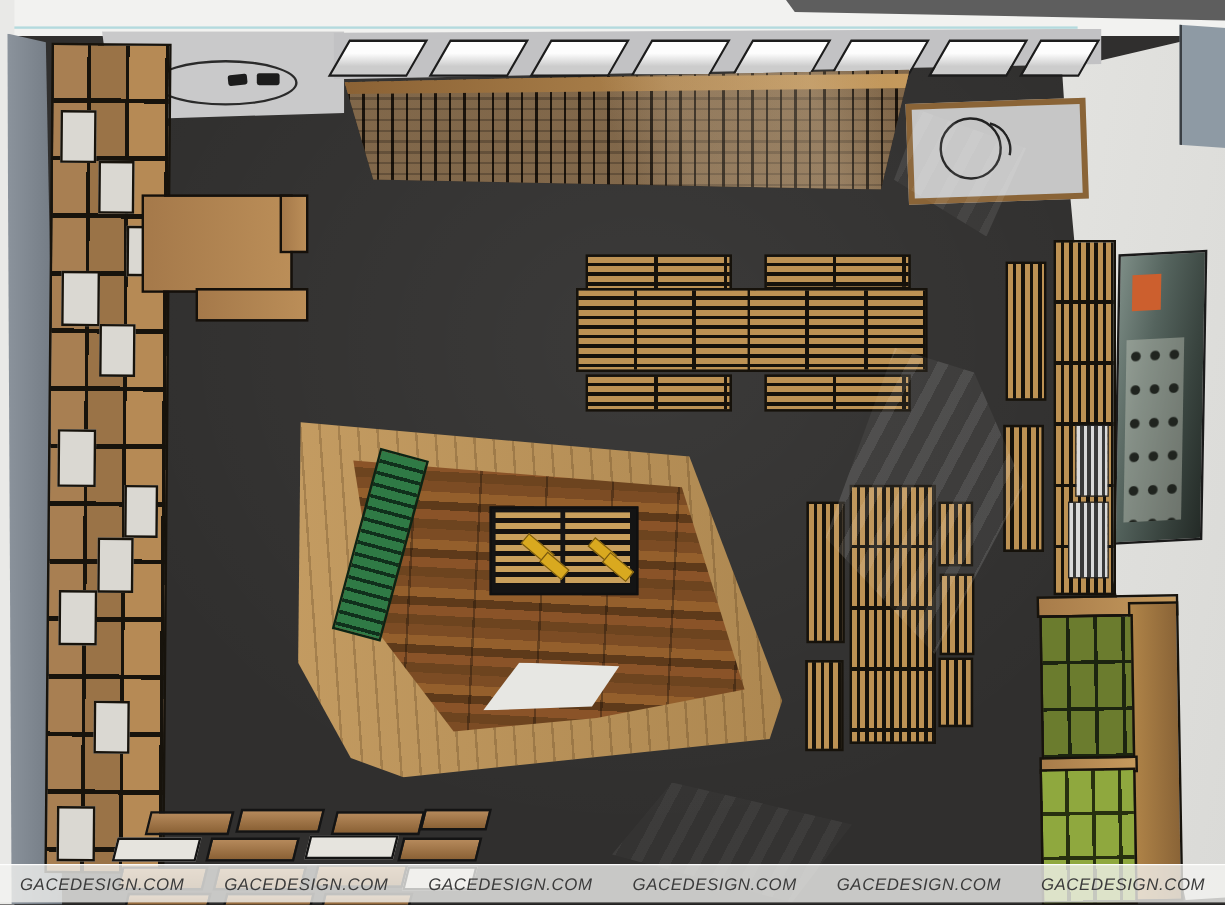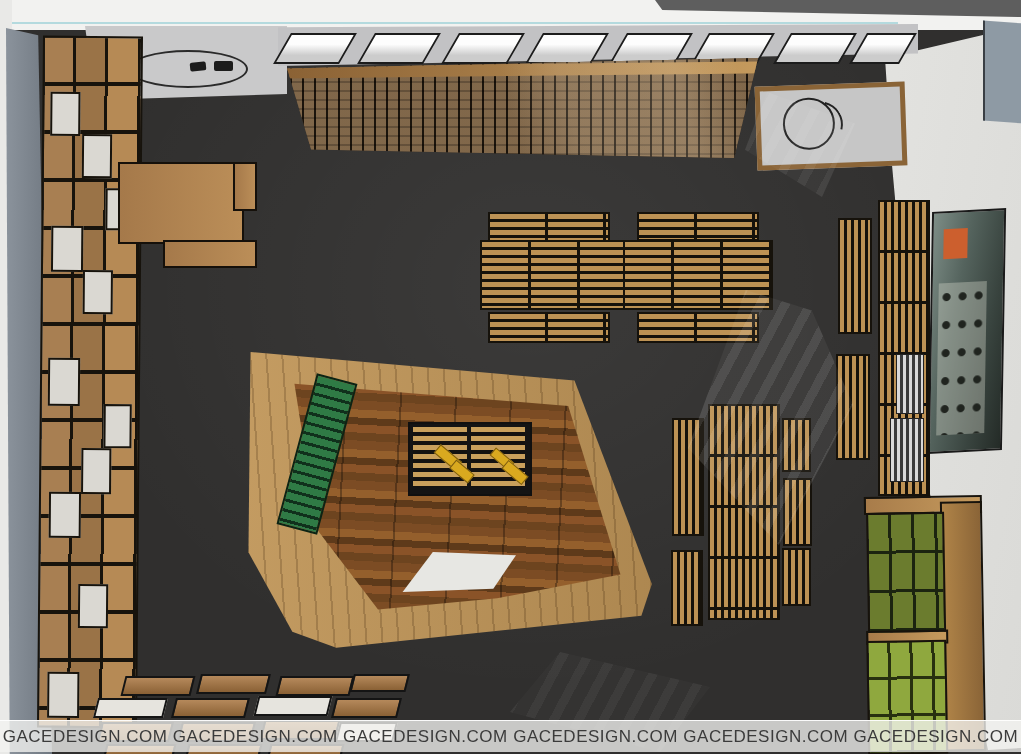--- a/index.html
+++ b/index.html
@@ -106,21 +106,21 @@
   
   .shaft{background-image:linear-gradient(rgba(255,255,255,0.05),rgba(255,255,255,0.05)),
     repeating-linear-gradient(118deg, rgba(255,255,255,0.085) 0 9px, rgba(255,255,255,0) 9px 22px);}
   .shaft1{left:688px;top:290px;width:165px;height:255px;clip-path:polygon(35% 0,75% 8%,100% 45%,55% 100%,0 62%);}
   .shaft2{left:745px;top:92px;width:110px;height:105px;opacity:.7;clip-path:polygon(20% 0,100% 30%,70% 100%,0 55%);}
   .shaft3{left:510px;top:652px;width:200px;height:100px;opacity:.5;clip-path:polygon(25% 0,100% 35%,75% 100%,0 60%);}
 
   
   .watermark-bar{left:0;top:720px;width:1021px;height:31px;display:flex;align-items:center;justify-content:space-around;
     background:rgba(243,243,241,0.78);border-top:1px solid rgba(255,255,255,0.9);
-    color:var(--watermark-text,#3b3b3b);font-size:17px;letter-spacing:.5px;}
+    color:var(--watermark-text,#3b3b3b);font-size:14px;letter-spacing:.5px;font-style:italic;}
 </style>
 </head>
 <body>
 
 <div class="canvas">
 
   <div class="abs floor-glow"></div>
   <div class="abs top-band"></div>
   <div class="abs top-dark-strip"></div>
   <div class="abs teal-line"></div>

